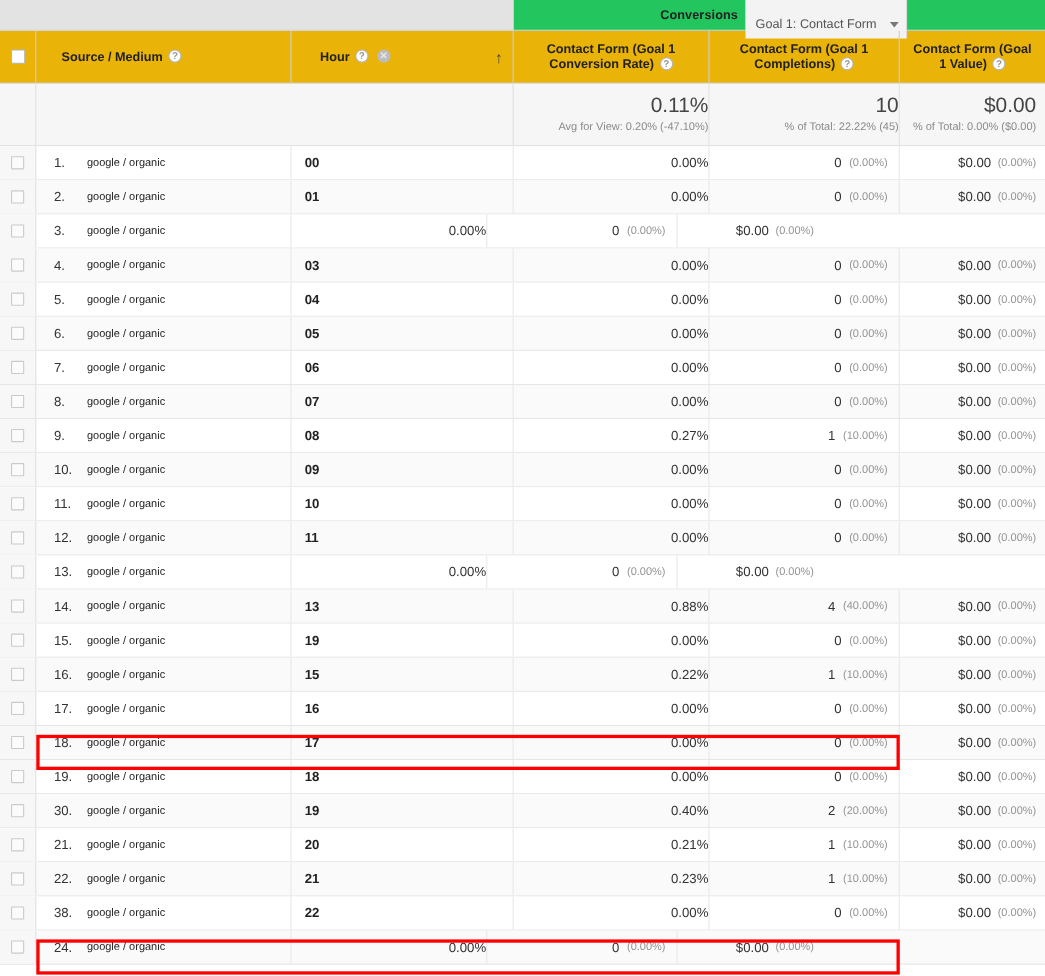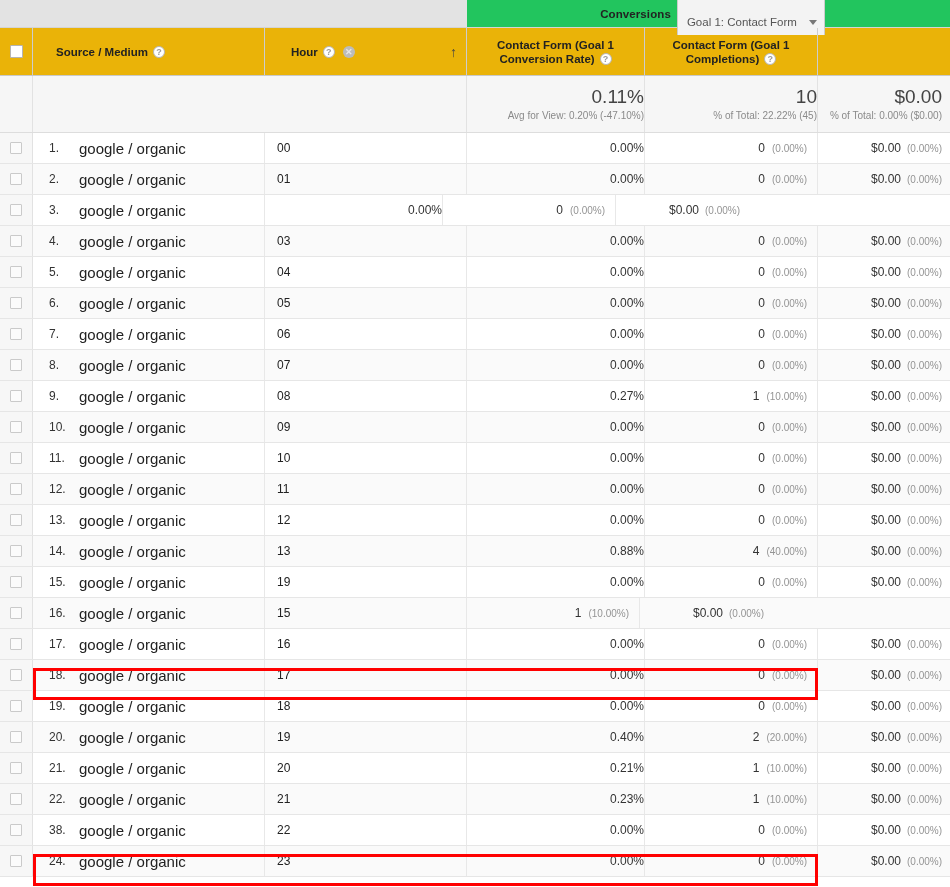--- a/index.html
+++ b/index.html
@@ -71,23 +71,23 @@
   .big { font-size: 19px; color: #444; font-weight: 400; line-height: 22px; }
   .sub { font-size: 10px; color: #8a8a8a; line-height: 13px; margin-top: 1px; }
 
   
   .drow { display: flex; height: 31px; border-bottom: 1px solid #e6e6e6; background:#fff; position: relative; }
   .drow.alt { background: #fafafa; }
   .dcell { display: flex; align-items: center; border-right: 1px solid #e8e8e8; }
   .dcell.cb { width: 33px; justify-content: center; background: #f7f7f7; border-right: 1px solid #e2e2e2; }
   .dcell.idx { width: 232px; padding-left: 16px; gap: 0; }
   .rank { width: 30px; font-size: 12px; color: #333; text-align: left; }
-  .srcname { font-size: 15px; color: #222; }
+  .srcname { font-size: 10px; color: #222; }
   .dcell.hour { width: 202px; padding-left: 12px; }
-  .hourval { font-size: 12px; color: #222; font-weight: normal; }
+  .hourval { font-size: 12px; color: #222; font-weight: bold; }
   .dcell.m1 { width: 178px; justify-content: flex-end; }
   .dcell.m2 { width: 173px; justify-content: flex-end; padding-right: 10px; gap: 7px; }
   .dcell.m3 { width: 132px; justify-content: flex-end; padding-right: 8px; gap: 6px; border-right: none; }
   .val { font-size: 12px; color: #333; }
   .pct { font-size: 10px; color: #949494; }
 
   .chk.row { width: 12px; height: 12px; background: #fbfbfb; border: 1px solid #cacaca; }
 
   
   .hl {
@@ -129,20 +129,25 @@
     <div class="hcell m1">
       <span class="htxt">
         <span>Contact Form (Goal 1 Conversion Rate)</span><span class="qmark">?</span>
       </span>
     </div>
     <div class="hcell m2">
       <span class="htxt">
         <span>Contact Form (Goal 1 Completions)</span><span class="qmark">?</span>
       </span>
     </div>
+    <div class="hcell m3">
+      <span class="htxt">
+        <span>Contact Form (Goal 1 Value)</span><span class="qmark">?</span>
+      </span>
+    </div>
   </div>
 
   <div class="totrow">
     <div class="tcell blank1"></div>
     <div class="tcell blank2"></div>
     <div class="tcell m1">
       <span class="big">0.11%</span>
       <span class="sub">Avg for View: 0.20% (-47.10%)</span>
     </div>
     <div class="tcell m2">
@@ -430,23 +435,20 @@
         </div>
       </div>
       <div class="drow">
         <div class="dcell cb">
           <span class="chk row"></span>
         </div>
         <div class="dcell idx">
           <span class="rank">13.</span>
           <span class="srcname">google / organic</span>
         </div>
-        <div class="dcell hour">
-          <span class="hourval">12</span>
-        </div>
         <div class="dcell m1">
           <span class="val">0.00%</span>
         </div>
         <div class="dcell m2">
           <span class="val">0</span>
           <span class="pct">(0.00%)</span>
         </div>
         <div class="dcell m3">
           <span class="val">$0.00</span>
           <span class="pct">(0.00%)</span>
@@ -502,20 +504,23 @@
         <div class="dcell cb">
           <span class="chk row"></span>
         </div>
         <div class="dcell idx">
           <span class="rank">16.</span>
           <span class="srcname">google / organic</span>
         </div>
         <div class="dcell hour">
           <span class="hourval">15</span>
         </div>
+        <div class="dcell m1">
+          <span class="val">0.22%</span>
+        </div>
         <div class="dcell m2">
           <span class="val">1</span>
           <span class="pct">(10.00%)</span>
         </div>
         <div class="dcell m3">
           <span class="val">$0.00</span>
           <span class="pct">(0.00%)</span>
         </div>
       </div>
       <div class="drow">
@@ -585,21 +590,21 @@
         <div class="dcell m3">
           <span class="val">$0.00</span>
           <span class="pct">(0.00%)</span>
         </div>
       </div>
       <div class="drow alt">
         <div class="dcell cb">
           <span class="chk row"></span>
         </div>
         <div class="dcell idx">
-          <span class="rank">20.</span>
+          <span class="rank">30.</span>
           <span class="srcname">google / organic</span>
         </div>
         <div class="dcell hour">
           <span class="hourval">19</span>
         </div>
         <div class="dcell m1">
           <span class="val">0.40%</span>
         </div>
         <div class="dcell m2">
           <span class="val">2</span>
@@ -679,23 +684,20 @@
           <span class="pct">(0.00%)</span>
         </div>
       </div>
       <div class="drow alt">
         <div class="dcell cb">
           <span class="chk row"></span>
         </div>
         <div class="dcell idx">
           <span class="rank">24.</span>
           <span class="srcname">google / organic</span>
-        </div>
-        <div class="dcell hour">
-          <span class="hourval">23</span>
         </div>
         <div class="dcell m1">
           <span class="val">0.00%</span>
         </div>
         <div class="dcell m2">
           <span class="val">0</span>
           <span class="pct">(0.00%)</span>
         </div>
         <div class="dcell m3">
           <span class="val">$0.00</span>

